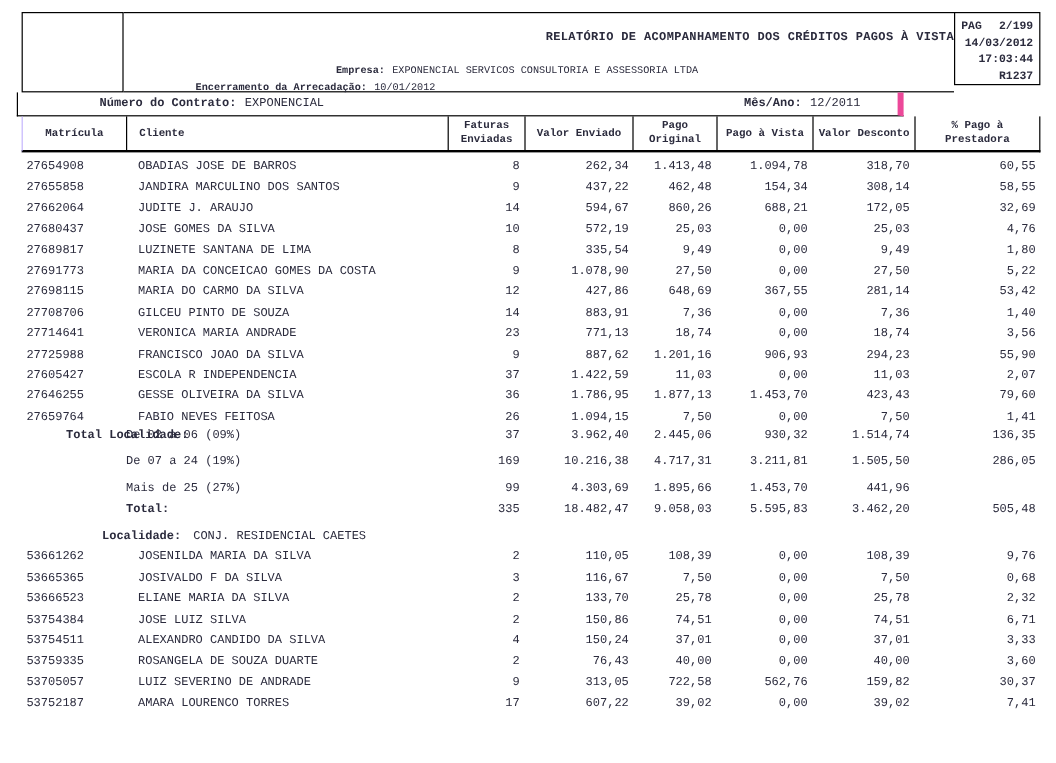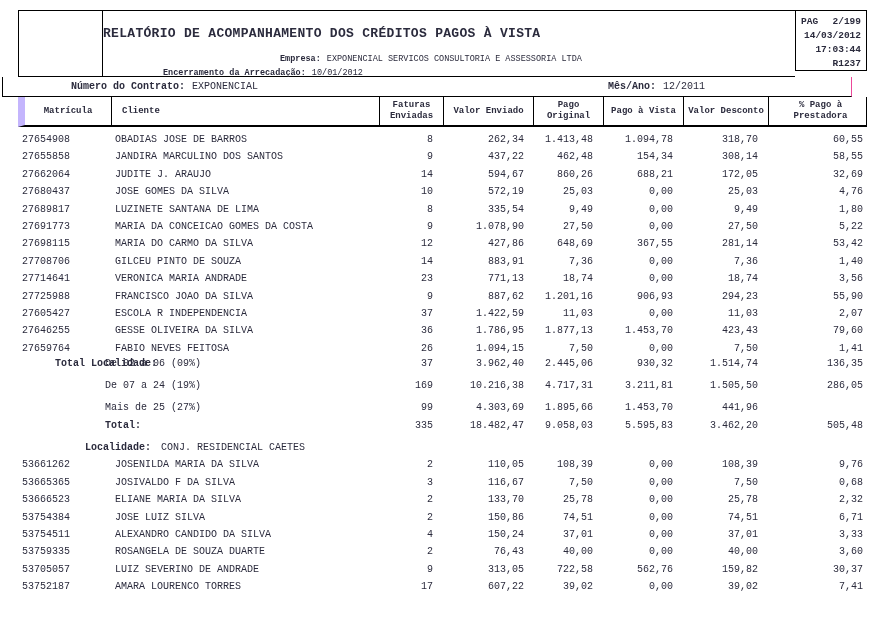--- a/index.html
+++ b/index.html
@@ -6,42 +6,42 @@
   html,body{width:880px;height:636px;background:#fff;overflow:hidden}
   .report{position:relative;width:880px;height:636px;background:#fff;
           font-family:"Liberation Mono","DejaVu Sans Mono",monospace;
           color:#2b2b3d;font-size:10px}
   .b{font-weight:bold}
 
   
   .box-empty{position:absolute;left:18px;top:10px;width:85px;height:67px;border:1px solid #000}
   .box-title{position:absolute;left:103px;top:10px;width:692px;height:67px;
              border-top:1px solid #000;border-bottom:1px solid #000}
-  .title{position:absolute;left:0;right:0;top:15px;text-align:left;
-         font-weight:bold;font-size:13px;letter-spacing:.3px}
+  .title{position:absolute;left:0;right:0;top:15px;text-align:right;
+         font-weight:bold;font-size:10px;letter-spacing:.3px}
   .l-empresa{position:absolute;left:177px;top:43px;font-size:8.5px;white-space:nowrap}
   .l-encerr{position:absolute;left:60px;top:57px;font-size:8.5px;white-space:nowrap}
   .l-empresa .lbl,.l-encerr .lbl{font-weight:bold}
   .l-empresa .val,.l-encerr .val{margin-left:6px}
 
   .box-pag{position:absolute;left:795px;top:10px;width:72px;height:61px;border:1px solid #000;
            padding:4px 5px;font-weight:bold;font-size:9.5px}
   .box-pag .line{display:flex;justify-content:flex-end;line-height:14px;white-space:nowrap}
   .box-pag .line.first{justify-content:space-between}
 
   
-  .band{position:absolute;left:2px;top:77px;width:850px;height:20px;line-height:19px;
-        border-left:1px solid #000;border-right:1px solid #ec4899;border-bottom:1px solid #000}
+  .band{position:absolute;left:14px;top:77px;width:739px;height:20px;line-height:19px;
+        border-left:1px solid #000;border-right:5px solid #ec4899;border-bottom:1px solid #000}
   .band .left{position:absolute;left:68px;white-space:nowrap}
   .band .right{position:absolute;left:605px;white-space:nowrap}
   .band .val{margin-left:7px}
 
   
   .colh{position:absolute;left:18px;top:97px;width:849px;height:30px;
-        border-left:7px solid #c4b5fd;border-right:1px solid #000;border-bottom:2px solid #000;
+        border-left:1px solid #c4b5fd;border-right:1px solid #000;border-bottom:2px solid #000;
         display:grid;grid-template-columns:87px 268px 64px 90px 70px 80px 85px 103px;
         font-weight:bold;font-size:9px}
   .colh .hc{border-right:1px solid #000;display:flex;align-items:center;justify-content:center;
             text-align:center;white-space:pre-line;line-height:11px}
   .colh .hc:last-child{border-right:none}
   .colh .hc.cliente{justify-content:flex-start;padding-left:10px}
 
   
   .tbody{position:absolute;left:18px;top:131px;width:849px}
   .trow{display:grid;grid-template-columns:87px 268px 64px 90px 70px 80px 85px 103px;

